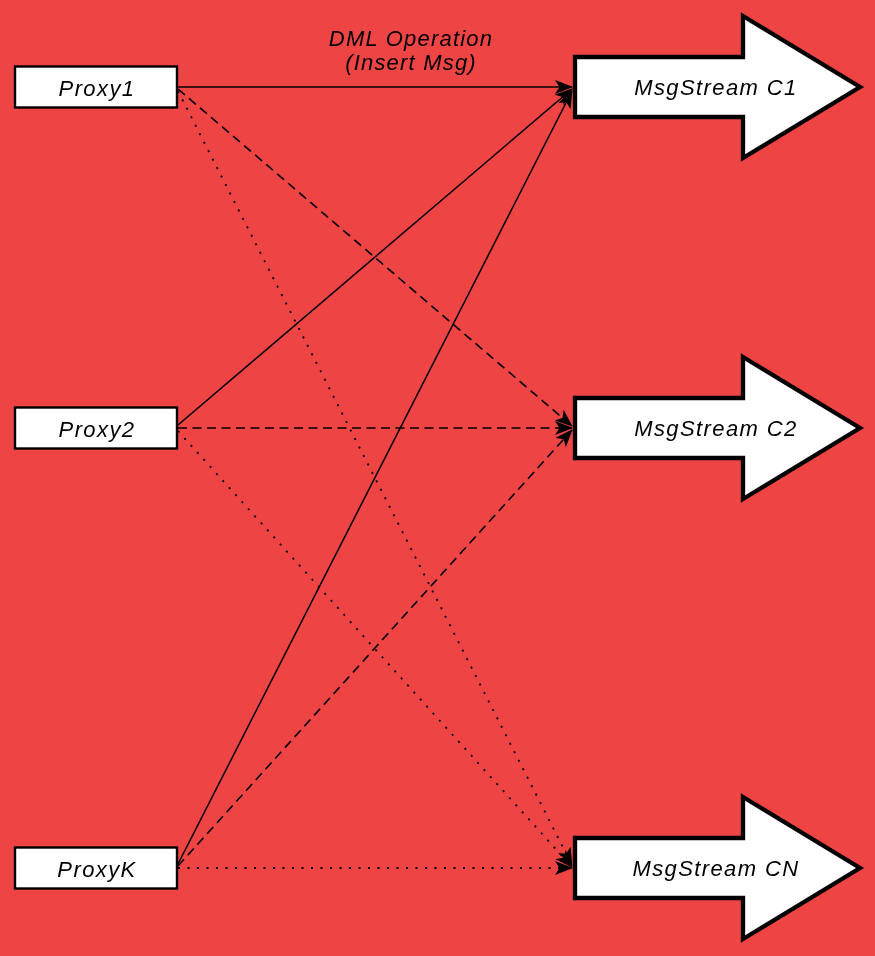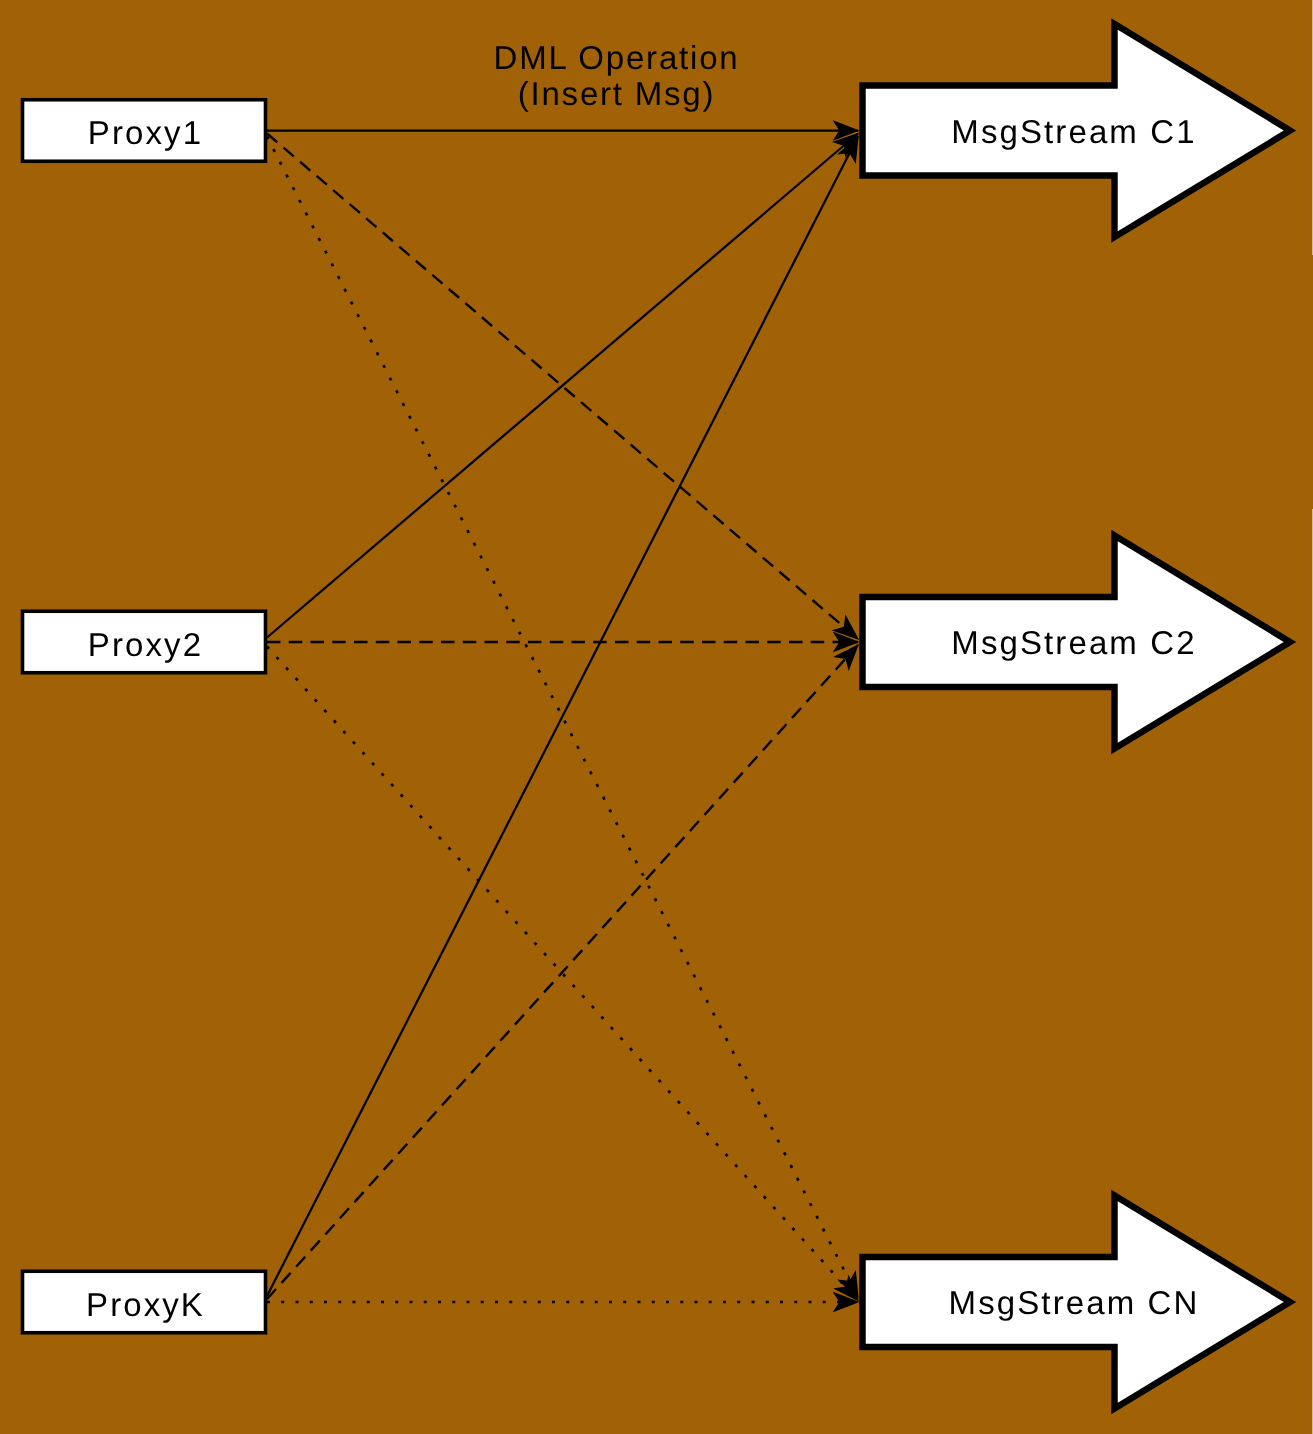--- a/index.html
+++ b/index.html
@@ -4,22 +4,23 @@
 <style>
   html, body {
     margin: 0;
     padding: 0;
     background: #ffffff;
   }
   .canvas-wrap {
     width: 875px;
     height: 956px;
     position: relative;
-    background: #a16207;
+    background: #ef4444;
     overflow: hidden;
+    font-style: italic;
   }
   svg {
     display: block;
     font-family: "Liberation Sans", sans-serif;
   }
   .shape {
     fill: #ffffff;
     stroke: #000000;
   }
   .proxy-rect {

